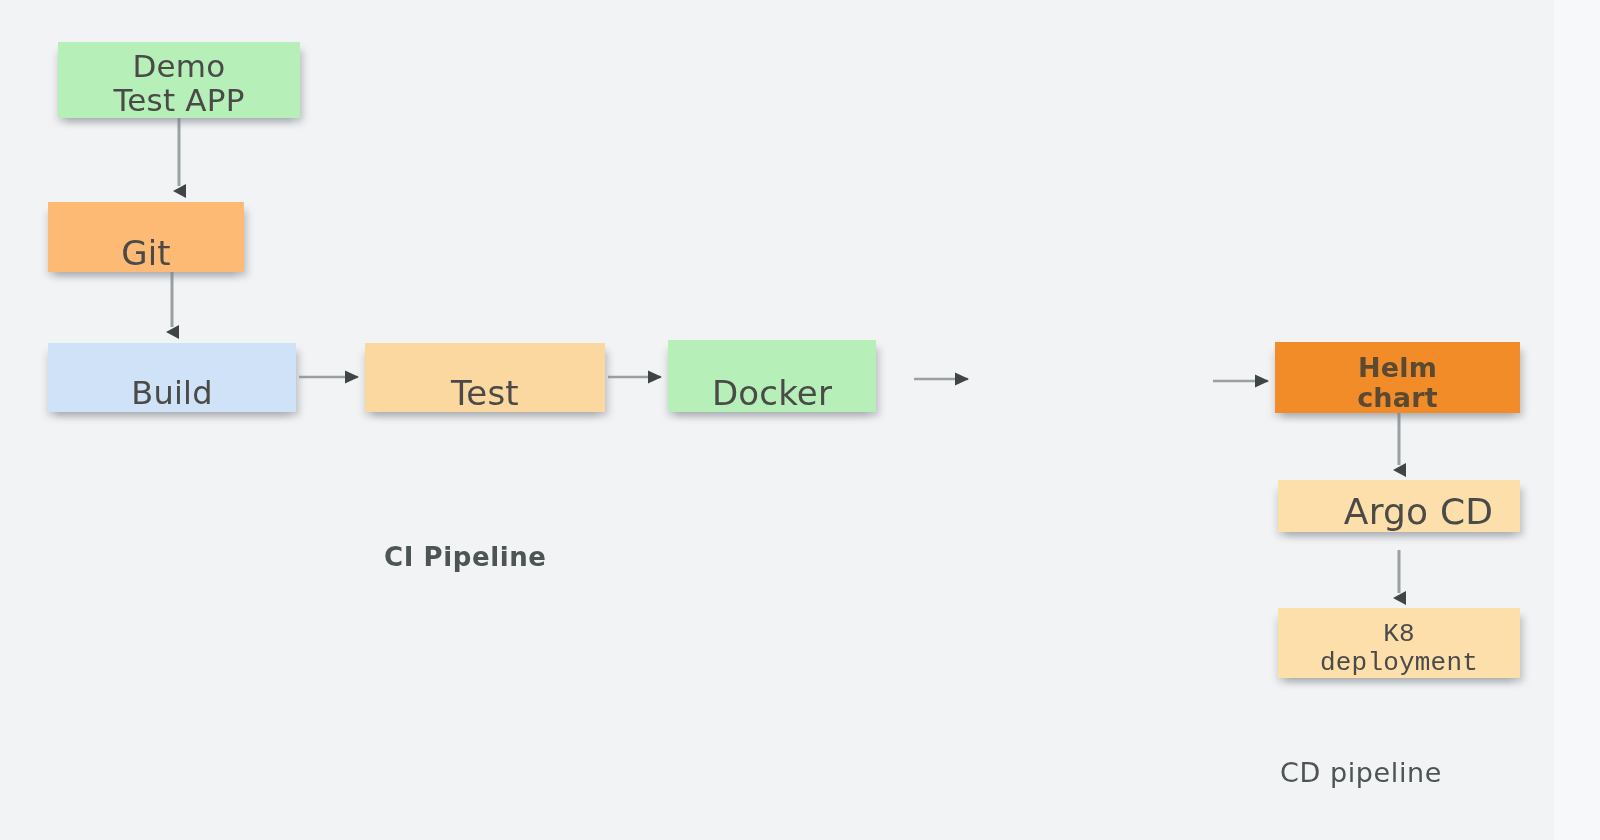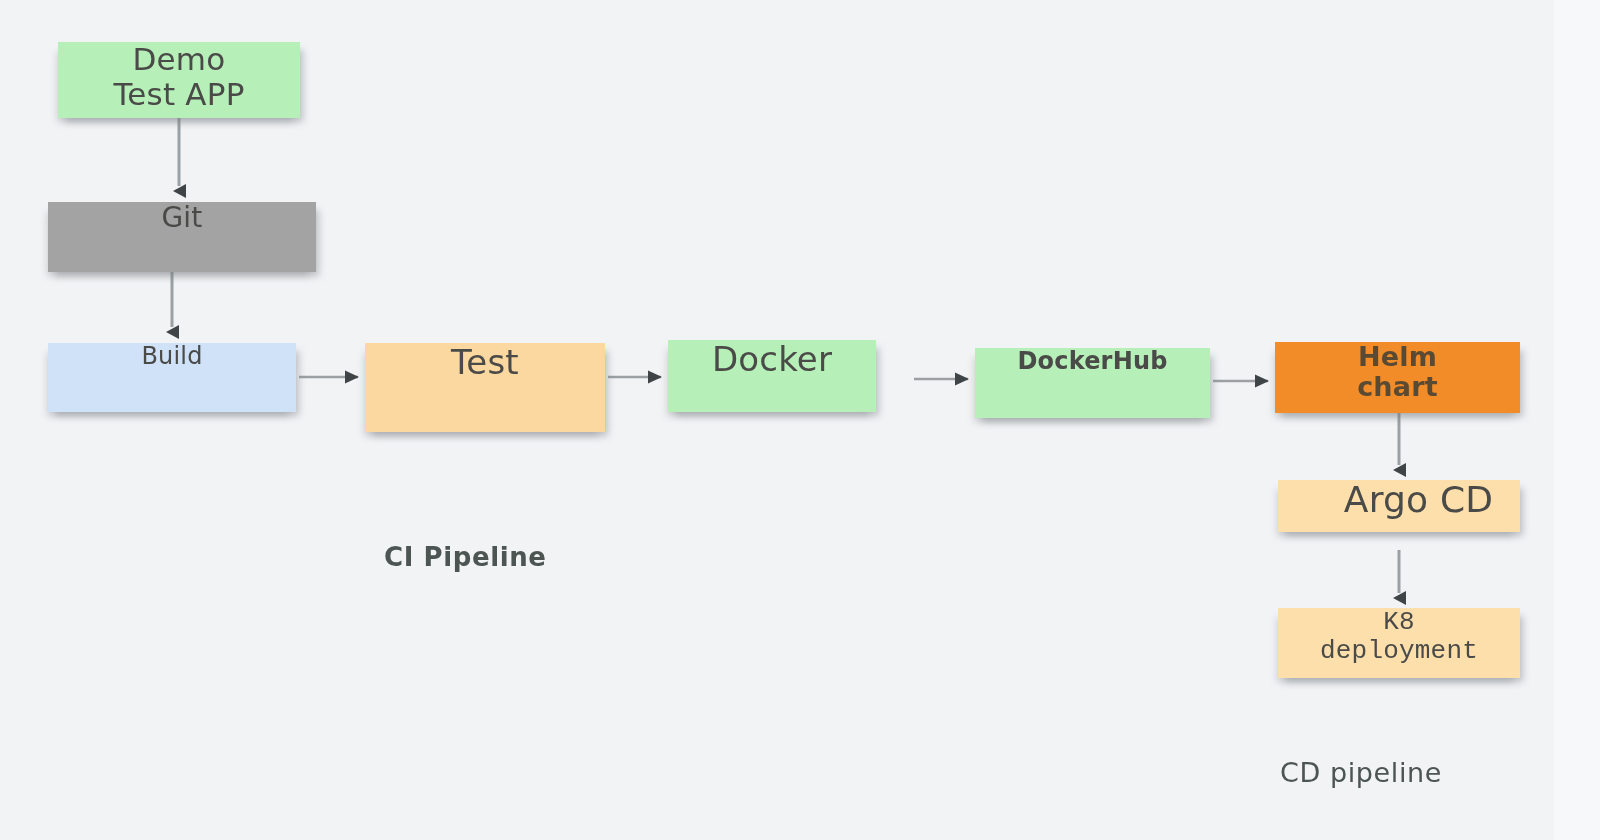--- a/index.html
+++ b/index.html
@@ -26,36 +26,36 @@
     top: 0;
     right: 0;
     width: 46px;
     height: 840px;
     background: #f7f8f9;
   }
   .node {
     position: absolute;
     box-sizing: border-box;
     display: flex;
-    align-items: flex-start;
+    align-items: flex-end;
     justify-content: center;
     text-align: center;
     color: #4a4a48;
     line-height: 1.12;
     letter-spacing: 0.2px;
     box-shadow: 5px 6px 7px -2px rgba(120,125,130,0.42),
                -4px 7px 7px -3px rgba(120,125,130,0.30);
     font-weight: 400;
   }
   .node span { display: block; }
 
   .n-demo   { left: 58px;   top: 42px;  width: 242px; height: 76px;  background: #b6efb8; font-size: 31px; }
-  .n-git    { left: 48px;   top: 202px; width: 268px; height: 70px;  background: #a3a3a3; font-size: 28px; }
-  .n-build  { left: 48px;   top: 343px; width: 248px; height: 69px;  background: #cfe2f7; font-size: 24px; }
-  .n-test   { left: 365px;  top: 343px; width: 240px; height: 89px;  background: #fbd8a0; font-size: 34px; }
+  .n-git    { left: 48px;   top: 202px; width: 196px; height: 70px;  background: #fdba74; font-size: 34px; }
+  .n-build  { left: 48px;   top: 343px; width: 248px; height: 69px;  background: #cfe2f7; font-size: 32px; }
+  .n-test   { left: 365px;  top: 343px; width: 240px; height: 69px;  background: #fbd8a0; font-size: 34px; }
   .n-docker { left: 668px;  top: 340px; width: 208px; height: 72px;  background: #b6efb8; font-size: 34px; }
   .n-hub    { left: 975px;  top: 348px; width: 235px; height: 70px;  background: #b6efb8; font-size: 24px; font-weight: 700; }
   .n-helm   { left: 1275px; top: 342px; width: 245px; height: 71px;  background: #f28c28; font-size: 27px; font-weight: 700; color: #5a4a33; }
   .n-argo   { left: 1278px; top: 480px; width: 242px; height: 52px;  background: #fcdfab; font-size: 36px; padding-left: 39px; }
   .n-k8     { left: 1278px; top: 608px; width: 242px; height: 70px;  background: #fcdfab; font-size: 26px; font-family: Liberation Mono, monospace; }
 
   .caption {
     position: absolute;
     color: #4d5552;
     white-space: nowrap;
@@ -121,23 +121,20 @@
   </div>
 
   <div class="node n-test">
     <span>Test</span>
   </div>
 
   <div class="node n-docker">
     <span>Docker</span>
   </div>
 
-  <div class="node n-hub">
-    <span>DockerHub</span>
-  </div>
 
   <div class="node n-helm">
     <div>
       <span>Helm</span>
       <span>chart</span>
     </div>
   </div>
 
   <div class="node n-argo">
     <span>Argo CD</span>

